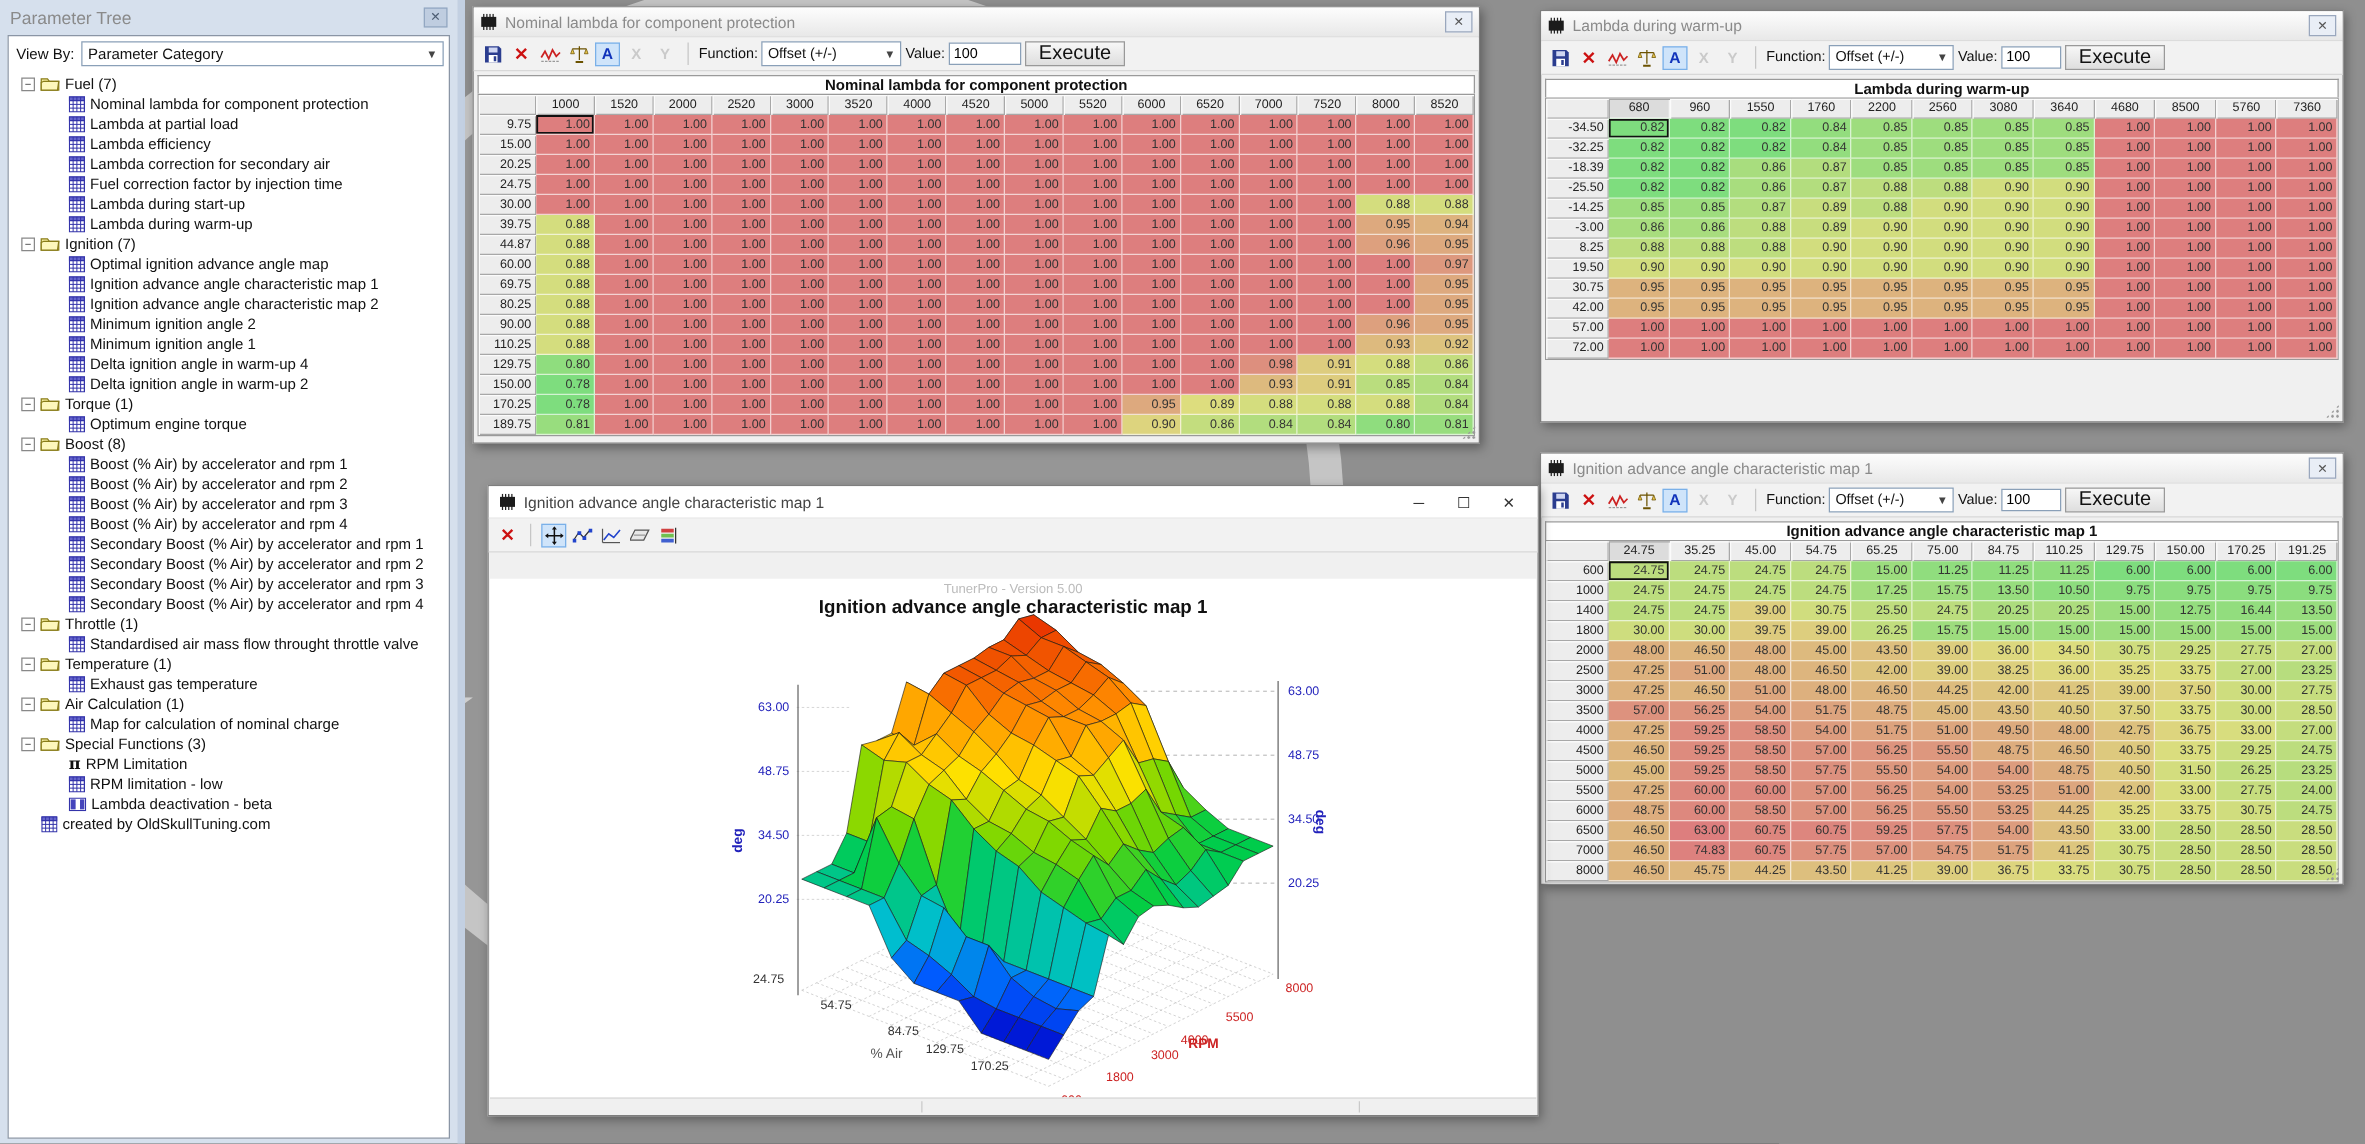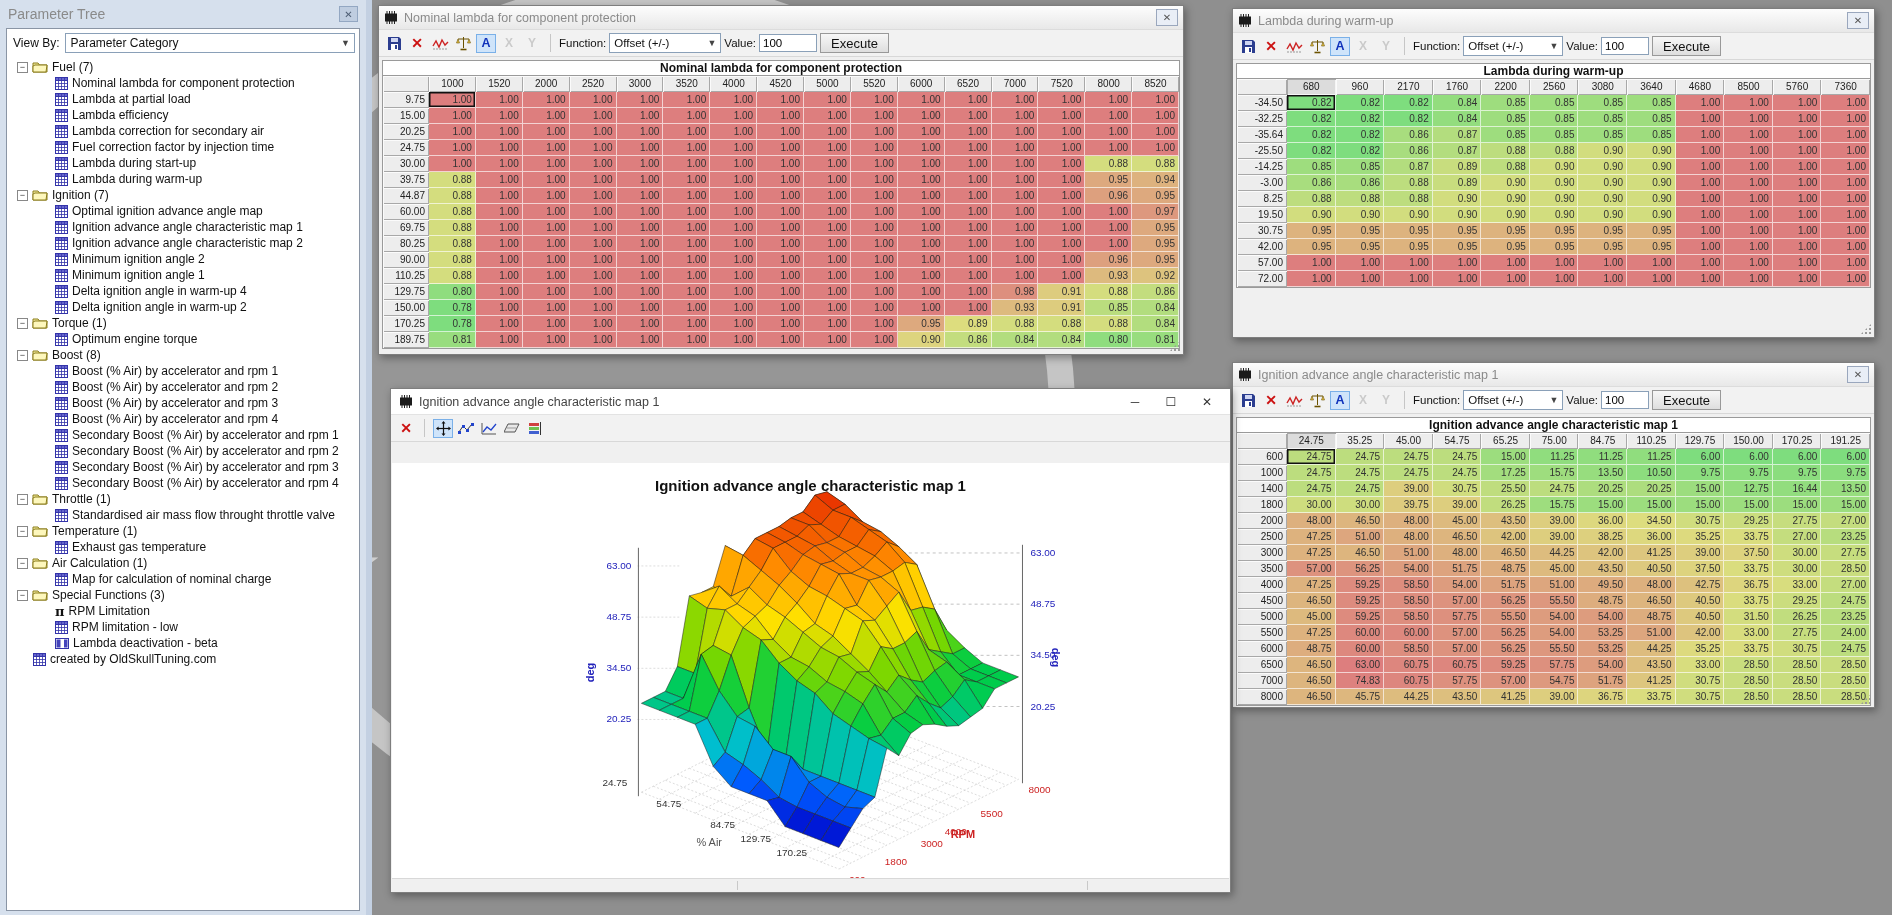--- a/index.html
+++ b/index.html
@@ -42,21 +42,21 @@
   .tb-icon{width:20px;height:19px;display:flex;align-items:center;justify-content:center;}
   .tb-icon.sel{border:1px solid #7ab0e8;background:#cfe4fa;}
   .tb-icon.dis{opacity:0.45;}
   .tb-sep{width:1px;height:18px;background:#c6c6c6;margin:0 5px;}
   .fcombo{width:112px;height:20px;background:#fff;border:1px solid #8aa0b8;display:flex;align-items:center;
     padding:0 4px;font-size:11.5px;}
   .fcombo .chev{margin-left:auto;color:#444;font-size:9px;}
   .tb-input{width:58px;height:18px;background:#fff;border:1px solid #8aa0b8;font-size:11.5px;padding:0 3px;
     font-family:"Liberation Sans",sans-serif;}
   .tb-btn{height:20px;padding:0 10px;border:1px solid #999;background:linear-gradient(#f7f7f7,#dedede);
-    font-size:13px;display:flex;align-items:center;color:#111;}
+    font-size:16px;display:flex;align-items:center;color:#111;}
   
   .tablehost{position:absolute;left:3px;right:3px;}
   .grid-title{height:15px;line-height:15px;text-align:center;font-weight:bold;font-size:12px;background:#fff;
     border:1px solid #9a9a9a;border-bottom:none;color:#111;}
   .grid{display:grid;background:#fff;border:1px solid #9a9a9a;}
   .cell{height:16px;line-height:16px;font-size:10px;overflow:hidden;}
   .hdr{background:#ededed;box-shadow:inset 1px 1px 0 #fbfbfb, inset -1px -1px 0 #a8a8a8;
     text-align:center;color:#222;}
   .hdr.pressed{background:#dcdcdc;box-shadow:inset 1px 1px 0 #a8a8a8, inset -1px -1px 0 #f5f5f5;}
   .row-hdr{text-align:right;padding-right:4px;}
@@ -913,21 +913,21 @@
       <span>Value:</span>
       <input class="tb-input" style="width: 48px;" value="100">
       <button class="tb-btn">Execute</button>
     </div>
     <div class="tablehost" id="w2-table" style="top:54px;">
         <div class="grid-title">Lambda during warm-up</div>
         <div class="grid" style="grid-template-columns:50px repeat(12,1fr)">
           <div class="cell hdr"></div>
           <div class="cell hdr pressed">680</div>
           <div class="cell hdr">960</div>
-          <div class="cell hdr">2170</div>
+          <div class="cell hdr">1550</div>
           <div class="cell hdr">1760</div>
           <div class="cell hdr">2200</div>
           <div class="cell hdr">2560</div>
           <div class="cell hdr">3080</div>
           <div class="cell hdr">3640</div>
           <div class="cell hdr">4680</div>
           <div class="cell hdr">8500</div>
           <div class="cell hdr">5760</div>
           <div class="cell hdr">7360</div>
           <div class="cell hdr row-hdr">-34.50</div>
@@ -949,21 +949,21 @@
           <div class="cell val" style="background:hsl(120,58%,68%)">0.82</div>
           <div class="cell val" style="background:hsl(106.66666666666666,58%,68%)">0.84</div>
           <div class="cell val" style="background:hsl(99.99999999999999,58%,68%)">0.85</div>
           <div class="cell val" style="background:hsl(99.99999999999999,58%,68%)">0.85</div>
           <div class="cell val" style="background:hsl(99.99999999999999,58%,68%)">0.85</div>
           <div class="cell val" style="background:hsl(99.99999999999999,58%,68%)">0.85</div>
           <div class="cell val" style="background:hsl(0,58%,68%)">1.00</div>
           <div class="cell val" style="background:hsl(0,58%,68%)">1.00</div>
           <div class="cell val" style="background:hsl(0,58%,68%)">1.00</div>
           <div class="cell val" style="background:hsl(0,58%,68%)">1.00</div>
-          <div class="cell hdr row-hdr">-35.64</div>
+          <div class="cell hdr row-hdr">-18.39</div>
           <div class="cell val" style="background:hsl(120,58%,68%)">0.82</div>
           <div class="cell val" style="background:hsl(120,58%,68%)">0.82</div>
           <div class="cell val" style="background:hsl(93.33333333333331,58%,68%)">0.86</div>
           <div class="cell val" style="background:hsl(86.66666666666666,58%,68%)">0.87</div>
           <div class="cell val" style="background:hsl(99.99999999999999,58%,68%)">0.85</div>
           <div class="cell val" style="background:hsl(99.99999999999999,58%,68%)">0.85</div>
           <div class="cell val" style="background:hsl(99.99999999999999,58%,68%)">0.85</div>
           <div class="cell val" style="background:hsl(99.99999999999999,58%,68%)">0.85</div>
           <div class="cell val" style="background:hsl(0,58%,68%)">1.00</div>
           <div class="cell val" style="background:hsl(0,58%,68%)">1.00</div>
@@ -1671,20 +1671,21 @@
           <text x="494" y="403" text-anchor="start" fill="#cc2222" font-size="10">1800</text>
           <text x="530" y="385" text-anchor="start" fill="#cc2222" font-size="10">3000</text>
           <text x="554" y="373" text-anchor="start" fill="#cc2222" font-size="10">4000</text>
           <text x="590" y="355" text-anchor="start" fill="#cc2222" font-size="10">5500</text>
           <text x="638" y="331" text-anchor="start" fill="#cc2222" font-size="10">8000</text>
           <text x="202" y="210" text-anchor="middle" fill="#2222bb" font-size="11" font-weight="bold" transform="rotate(-90 202 210)">deg</text>
           <text x="662" y="195" text-anchor="middle" fill="#2222bb" font-size="11" font-weight="bold" transform="rotate(90 662 195)">deg</text>
           <text x="318" y="384" text-anchor="middle" fill="#555" font-size="11">% Air</text>
           <text x="560" y="376" text-anchor="start" fill="#cc2222" font-size="11" font-weight="bold">RPM</text>
         </svg>
+      <div class="g-watermark">TunerPro - Version 5.00</div>
       <div class="g-title">Ignition advance angle characteristic map 1</div>
     </div>
     <div class="statusbar">
       <span class="sep" style="left:345px;"></span>
       <span class="sep" style="left:695px;"></span>
     </div>
   </div>
 
 </div>
 

